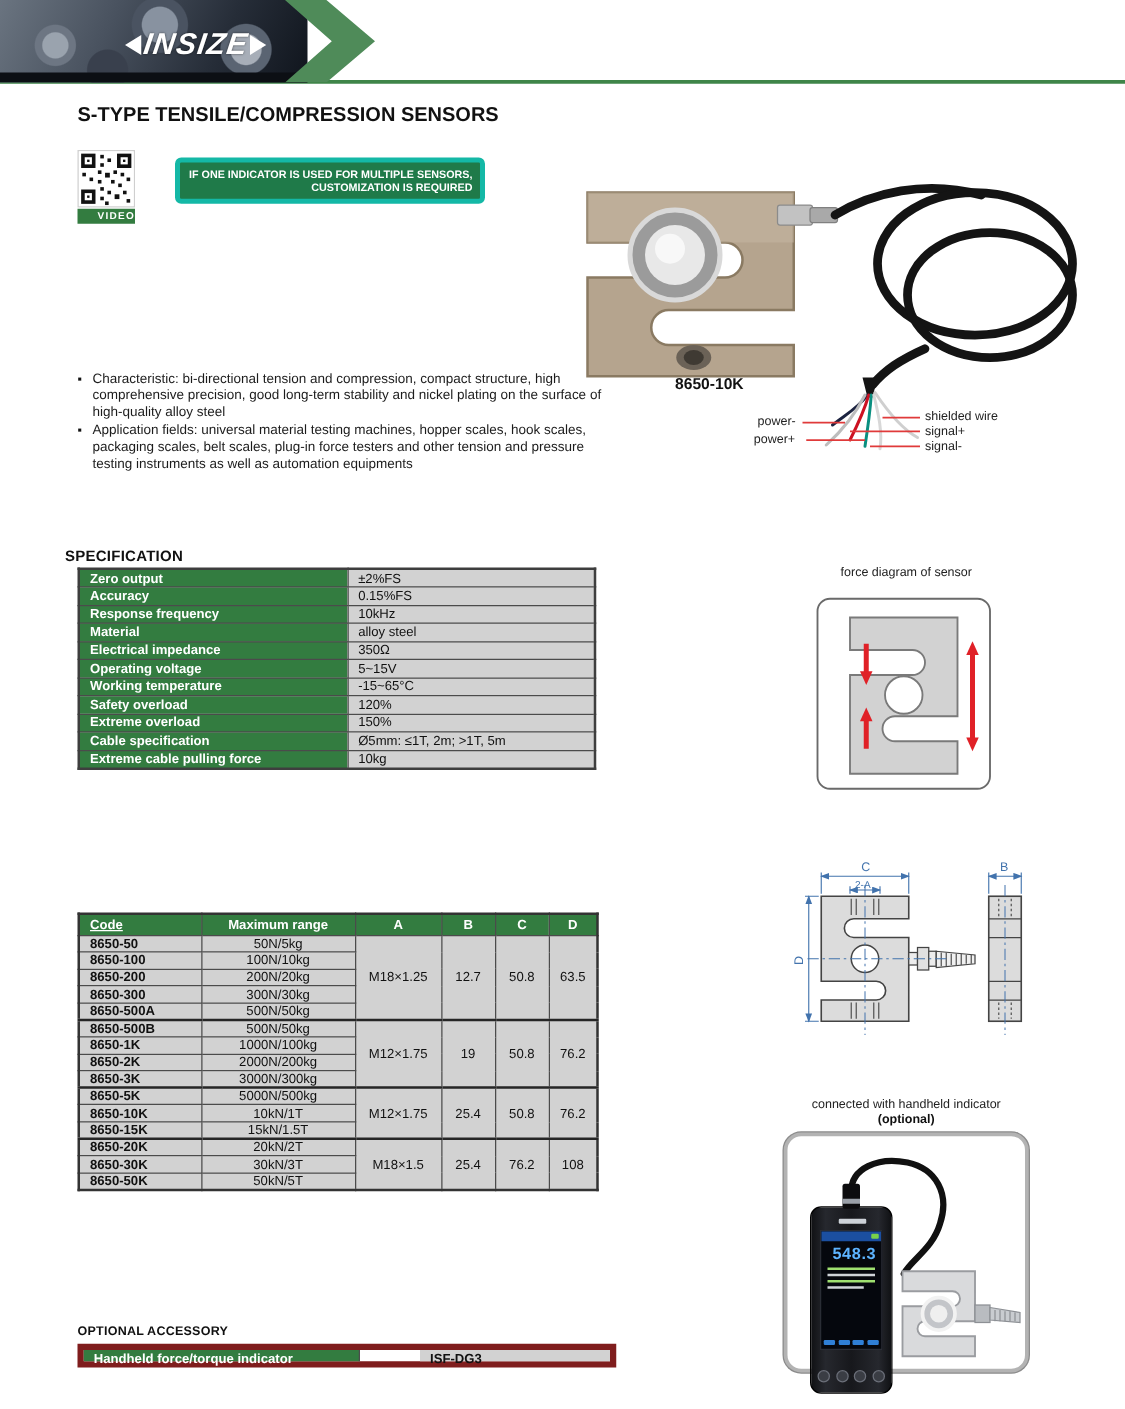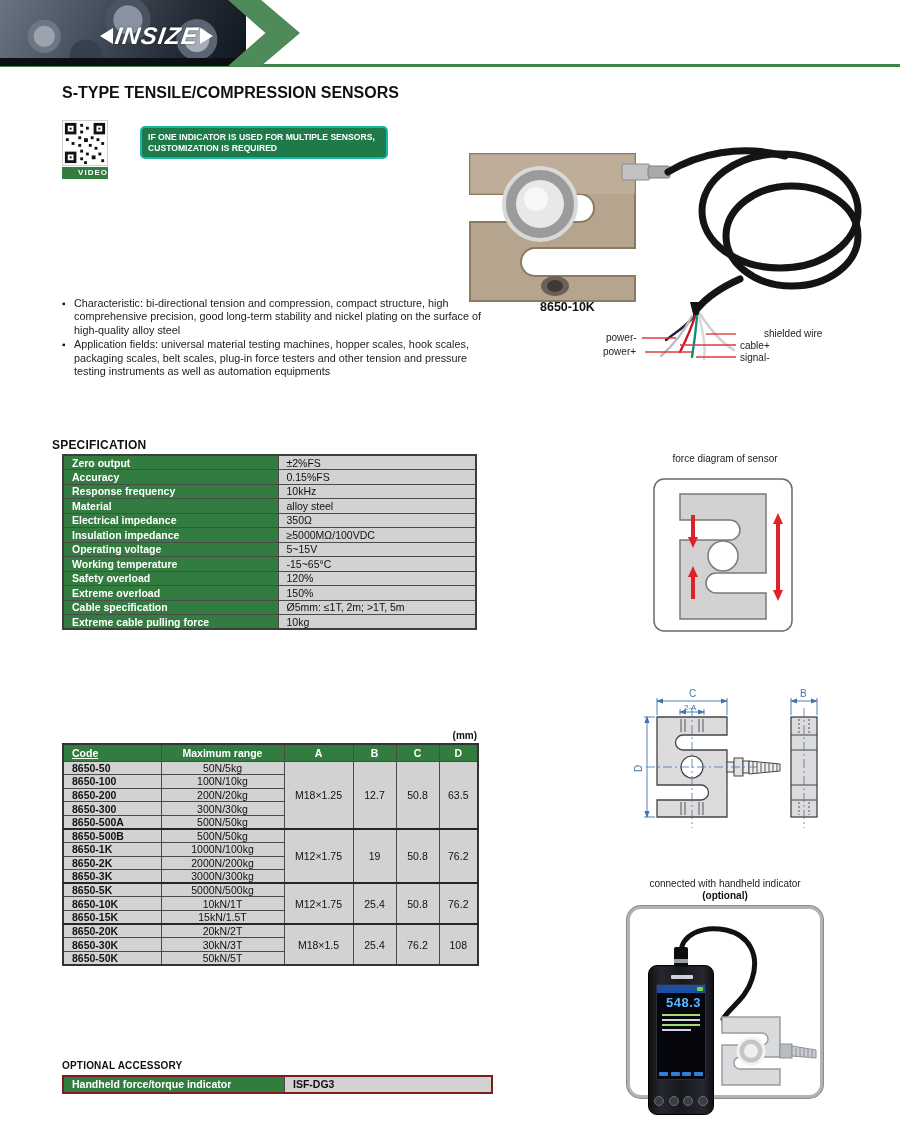--- a/index.html
+++ b/index.html
@@ -35,31 +35,31 @@
   .header-chevron{position:absolute;left:228px;top:0;width:72px;height:66px;background:var(--chevron-green);
     clip-path:polygon(0 0,46% 0,100% 50%,46% 100%,0 100%,52% 50%);}
 
   
   .page-title{position:absolute;left:62px;top:84px;font-size:16px;font-weight:bold;color:#111;}
 
   
   .qr-wrap{position:absolute;left:62px;top:120px;width:46px;}
   .qr{width:46px;height:46px;background:#fff;border:1px solid #cfcfcf;display:block;}
   .video-badge{margin-top:1px;width:46px;height:12px;background:var(--green);color:#fff;font-size:8px;font-weight:bold;text-align:right;line-height:12px;letter-spacing:1px;}
-  .banner{position:absolute;left:140px;top:126px;width:248px;background:var(--banner-green);border:2px solid #14b8a6;border-radius:5px;padding:4px 6px;text-align:left;}
+  .banner{position:absolute;left:140px;top:126px;width:248px;background:var(--banner-green);border:4px solid #14b8a6;border-radius:5px;padding:4px 6px;text-align:right;}
   .banner div{color:#fff;font-size:8.6px;font-weight:bold;line-height:10.5px;}
 
   
   .photo-area{position:absolute;left:440px;top:116px;width:460px;height:256px;}
   .photo-area svg{position:absolute;left:0;top:0;}
   .model-label{position:absolute;left:100px;top:184px;font-size:12.5px;font-weight:bold;color:#111;}
   .wire-label{position:absolute;font-size:10px;color:#222;white-space:nowrap;}
   .wl-pm{left:166px;top:216px;}
   .wl-pp{left:163px;top:230px;}
-  .wl-sh{left:300px;top:212px;margin-left:24px;}
+  .wl-sh{left:300px;top:212px;}
   .wl-sp{left:300px;top:224px;}
   .wl-sm{left:300px;top:236px;}
 
   
   .features{position:absolute;left:62px;top:297px;width:426px;list-style:none;}
   .features li{position:relative;padding-left:12px;font-size:10.8px;line-height:13.4px;color:#1c1c1c;margin-bottom:1px;}
   .features li::before{content:"▪";position:absolute;left:0;top:0;font-size:10px;color:#111;}
 
   
   .sec-heading{position:absolute;left:52px;font-size:12px;font-weight:bold;color:#111;letter-spacing:.2px;}
@@ -106,21 +106,21 @@
   .scr-soft{position:absolute;left:0;bottom:3px;width:100%;display:flex;justify-content:space-evenly;}
   .scr-soft b{width:9px;height:4px;background:#2f7fd6;border-radius:1px;}
   .device-keys{position:absolute;left:0;bottom:8px;width:100%;display:flex;justify-content:space-evenly;}
   .device-keys s{width:10px;height:10px;border-radius:50%;background:#3a3d44;border:1px solid #6a6e78;}
   .device-plug{position:absolute;left:44px;top:38px;width:14px;height:20px;background:#0c0c0e;border-radius:2px;}
   .device-plug::after{content:"";position:absolute;left:0;top:12px;width:14px;height:4px;background:#9aa0a8;}
 
   
   .optional{position:absolute;left:62px;top:1060px;width:431px;}
   .opt-heading{font-size:10px;font-weight:bold;color:#111;margin-bottom:4px;letter-spacing:.2px;}
-  .opt-row{display:flex;border:2px solid #7f1d1d;height:19px;}
+  .opt-row{display:flex;border:5px solid #7f1d1d;height:19px;gap:48px;}
   .opt-label{width:221px;background:var(--green);color:#fff;font-size:10.5px;font-weight:bold;padding-left:8px;line-height:15px;border-right:1px solid var(--bdr);}
   .opt-value{flex:1;background:var(--cell-gray);color:#111;font-size:10.5px;font-weight:bold;padding-left:8px;line-height:15px;}
 </style>
 </head>
 <body>
 
 <div class="page">
 
   <div class="header">
     <div class="header-rule"></div>
@@ -217,21 +217,21 @@
         <line x1="205" y1="236" x2="252" y2="236"></line>
         <line x1="266" y1="218" x2="296" y2="218"></line>
         <line x1="240" y1="229" x2="296" y2="229"></line>
         <line x1="256" y1="241" x2="296" y2="241"></line>
       </g>
     </svg>
     <span class="model-label">8650-10K</span>
     <span class="wire-label wl-pm">power-</span>
     <span class="wire-label wl-pp">power+</span>
     <span class="wire-label wl-sh">shielded wire</span>
-    <span class="wire-label wl-sp">cable+</span>
+    <span class="wire-label wl-sp">signal+</span>
     <span class="wire-label wl-sm">signal-</span>
   </div>
 
   <ul class="features">
       <li>Characteristic: bi-directional tension and compression, compact structure, high comprehensive precision, good long-term stability and nickel plating on the surface of high-quality alloy steel</li>
       <li>Application fields: universal material testing machines, hopper scales, hook scales, packaging scales, belt scales, plug-in force testers and other tension and pressure testing instruments as well as automation equipments</li>
     </ul>
 
   <div class="sec-heading" style="top:438px;">SPECIFICATION</div>
   <table class="spec-table">
@@ -248,24 +248,20 @@
           <td class="g">Response frequency</td>
           <td class="v">10kHz</td>
         </tr>
         <tr>
           <td class="g">Material</td>
           <td class="v">alloy steel</td>
         </tr>
         <tr>
           <td class="g">Electrical impedance</td>
           <td class="v">350Ω</td>
-        </tr>
-        <tr>
-          <td class="g">Insulation impedance</td>
-          <td class="v">≥5000MΩ/100VDC</td>
         </tr>
         <tr>
           <td class="g">Operating voltage</td>
           <td class="v">5~15V</td>
         </tr>
         <tr>
           <td class="g">Working temperature</td>
           <td class="v">-15~65°C</td>
         </tr>
         <tr>
@@ -299,21 +295,20 @@
         <line x1="48" y1="133" x2="48" y2="110"></line>
         <polygon points="48,100 43,111 53,111" stroke="none"></polygon>
         <line x1="133" y1="57" x2="133" y2="125"></line>
         <polygon points="133,47 128,58 138,58" stroke="none"></polygon>
         <polygon points="133,135 128,124 138,124" stroke="none"></polygon>
       </g>
     </svg>
   </div>
 
   <div class="dim-wrap">
-    <div class="dim-unit">(mm)</div>
     <table class="dim-table">
       <colgroup>
           <col style="width:98px">
           <col style="width:123px">
           <col style="width:69px">
           <col style="width:43px">
           <col style="width:43px">
           <col style="width:39px">
         </colgroup>
       <thead>

